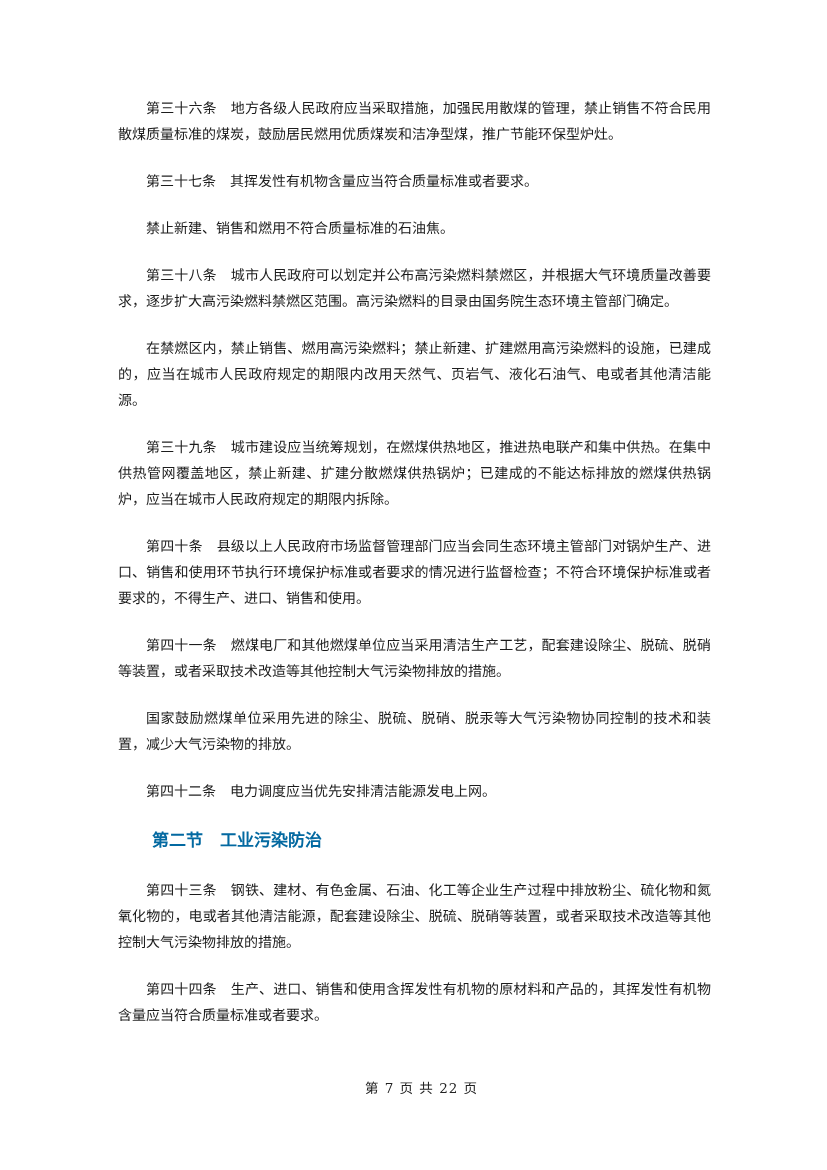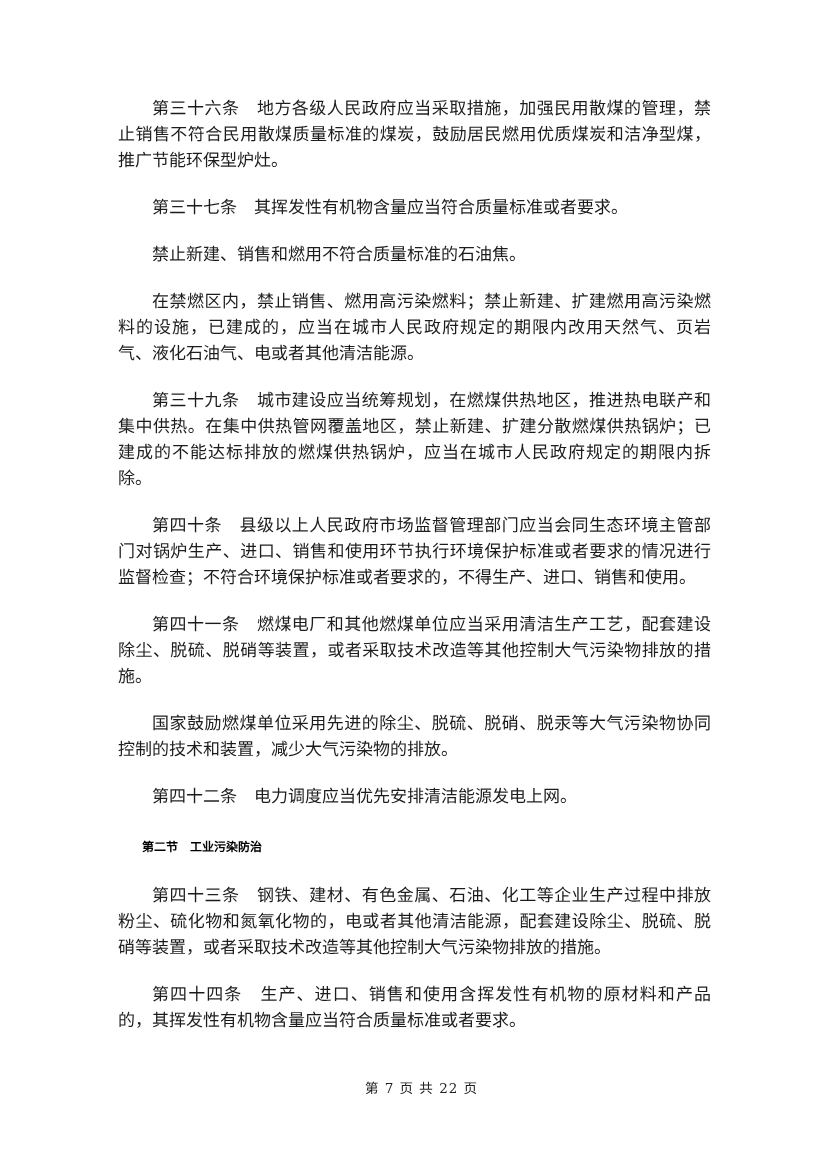--- a/index.html
+++ b/index.html
@@ -22,34 +22,34 @@
     overflow: hidden;
   }
   .content {
     position: absolute;
     left: 118px;
     top: 95px;
     width: 593px;
   }
   .para {
     margin: 0 0 21px 0;
-    font-size: 17px;
+    font-size: 14px;
     line-height: 26px;
     text-align: justify;
     text-indent: 2em;
     word-break: break-all;
   }
   .section-heading {
     margin: 25px 0 22px 0;
-    font-size: 12px;
+    font-size: 17px;
     line-height: 26px;
     font-weight: 700;
     text-indent: 2em;
-    font-family: Liberation Serif, serif;
-    color: #000000;
+    font-family: Liberation Mono, monospace;
+    color: #0369a1;
   }
   .page-footer {
     position: absolute;
     left: 8px;
     top: 1078px;
     width: 827px;
     text-align: center;
     font-size: 13.5px;
     line-height: 20px;
     letter-spacing: 1px;
@@ -57,20 +57,21 @@
   }
 </style>
 </head>
 <body>
 
 <div class="page">
   <main class="content">
     <p class="para">第三十六条　地方各级人民政府应当采取措施，加强民用散煤的管理，禁止销售不符合民用散煤质量标准的煤炭，鼓励居民燃用优质煤炭和洁净型煤，推广节能环保型炉灶。</p>
     <p class="para">第三十七条　其挥发性有机物含量应当符合质量标准或者要求。</p>
     <p class="para">禁止新建、销售和燃用不符合质量标准的石油焦。</p>
+    <p class="para">第三十八条　城市人民政府可以划定并公布高污染燃料禁燃区，并根据大气环境质量改善要求，逐步扩大高污染燃料禁燃区范围。高污染燃料的目录由国务院生态环境主管部门确定。</p>
     <p class="para">在禁燃区内，禁止销售、燃用高污染燃料；禁止新建、扩建燃用高污染燃料的设施，已建成的，应当在城市人民政府规定的期限内改用天然气、页岩气、液化石油气、电或者其他清洁能源。</p>
     <p class="para">第三十九条　城市建设应当统筹规划，在燃煤供热地区，推进热电联产和集中供热。在集中供热管网覆盖地区，禁止新建、扩建分散燃煤供热锅炉；已建成的不能达标排放的燃煤供热锅炉，应当在城市人民政府规定的期限内拆除。</p>
     <p class="para">第四十条　县级以上人民政府市场监督管理部门应当会同生态环境主管部门对锅炉生产、进口、销售和使用环节执行环境保护标准或者要求的情况进行监督检查；不符合环境保护标准或者要求的，不得生产、进口、销售和使用。</p>
     <p class="para">第四十一条　燃煤电厂和其他燃煤单位应当采用清洁生产工艺，配套建设除尘、脱硫、脱硝等装置，或者采取技术改造等其他控制大气污染物排放的措施。</p>
     <p class="para">国家鼓励燃煤单位采用先进的除尘、脱硫、脱硝、脱汞等大气污染物协同控制的技术和装置，减少大气污染物的排放。</p>
     <p class="para">第四十二条　电力调度应当优先安排清洁能源发电上网。</p>
 
     <h2 class="section-heading">第二节　工业污染防治</h2>
 
     <p class="para">第四十三条　钢铁、建材、有色金属、石油、化工等企业生产过程中排放粉尘、硫化物和氮氧化物的，电或者其他清洁能源，配套建设除尘、脱硫、脱硝等装置，或者采取技术改造等其他控制大气污染物排放的措施。</p>

